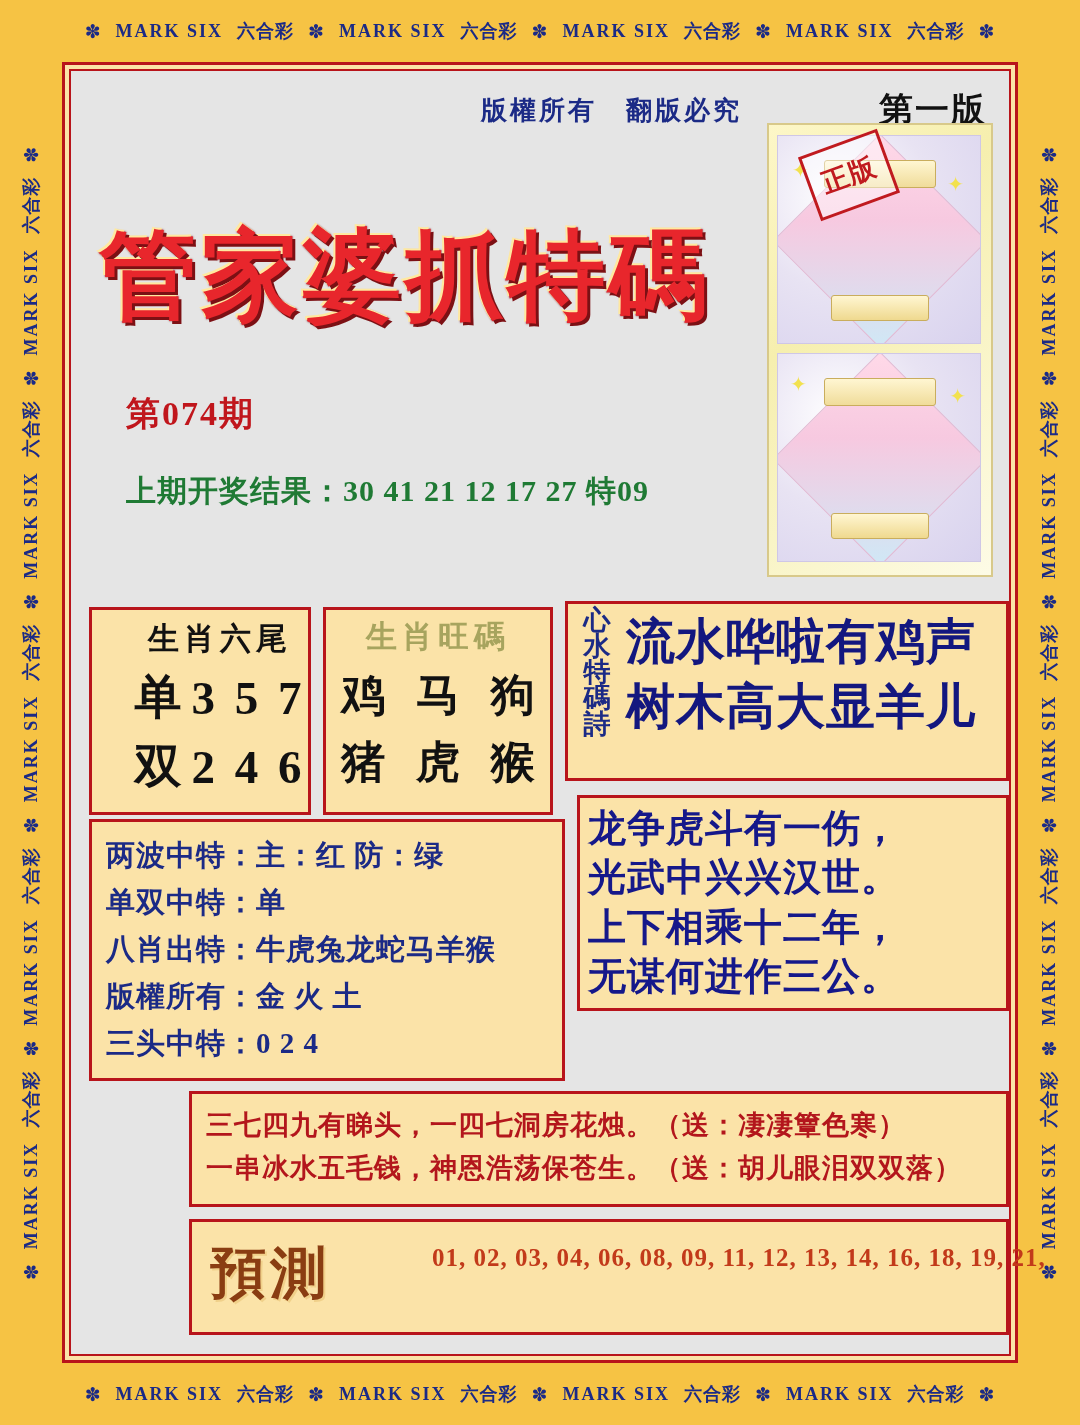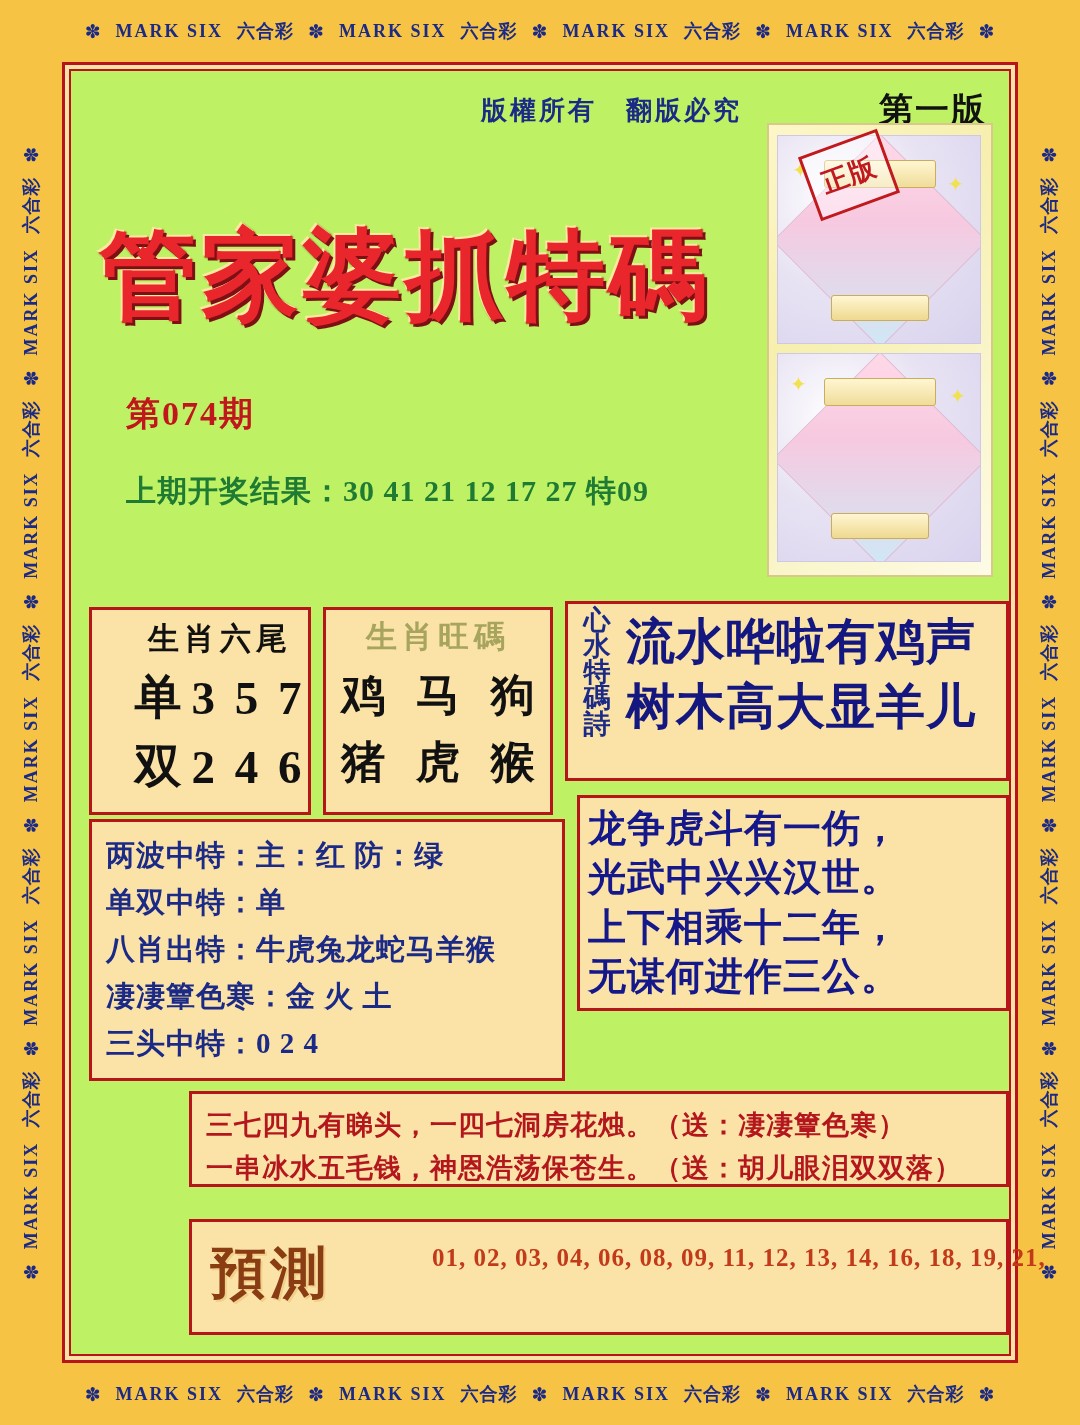--- a/index.html
+++ b/index.html
@@ -51,21 +51,21 @@
     position:absolute;
     left:62px;top:62px;
     width:956px;height:1301px;
     background:#fbe3a8;
     border:3px solid #b8141b;
     box-sizing:border-box;
   }
   .card-inner{
     position:absolute;inset:4px;
     border:2px solid #b8141b;
-    background:#bef264;
+    background:#e5e5e5;
   }
 
   
   .copyright{
     position:absolute;left:410px;top:22px;
     font-family:"Liberation Serif",serif;
     font-weight:bold;font-size:26px;color:#1b2a86;
     letter-spacing:3px;
   }
   .edition{
@@ -231,21 +231,21 @@
   .verse-lines{
     margin:6px 0 0 8px;
     font-family:"DejaVu Sans",sans-serif;
     font-weight:bold;font-size:38px;color:#15188a;
     line-height:1.30;
     letter-spacing:1px;
     white-space:nowrap;
   }
 
   
-  .couplet-box{left:118px;top:1020px;width:820px;height:96px;}
+  .couplet-box{left:118px;top:1020px;width:820px;height:116px;}
   .couplet-lines{
     margin:10px 0 0 14px;
     font-family:"Liberation Serif",serif;
     font-weight:bold;font-size:27px;color:#b3161c;
     line-height:1.58;
     letter-spacing:1px;
     white-space:nowrap;
   }
 
   
@@ -422,21 +422,21 @@
             <li>
               <span class="k">两波中特：</span><span class="v">主：红  防：绿</span>
             </li>
             <li>
               <span class="k">单双中特：</span><span class="v">单</span>
             </li>
             <li>
               <span class="k">八肖出特：</span><span class="v">牛虎兔龙蛇马羊猴</span>
             </li>
             <li>
-              <span class="k">凄凄簟色寒：</span><span class="v">金 火 土</span>
+              <span class="k">版權所有：</span><span class="v">金 火 土</span>
             </li>
             <li>
               <span class="k">三头中特：</span><span class="v">0 2 4</span>
             </li>
           </ul>
         </div>
       </div>
 
       <div class="box verse-box">
         <div class="verse-lines">

